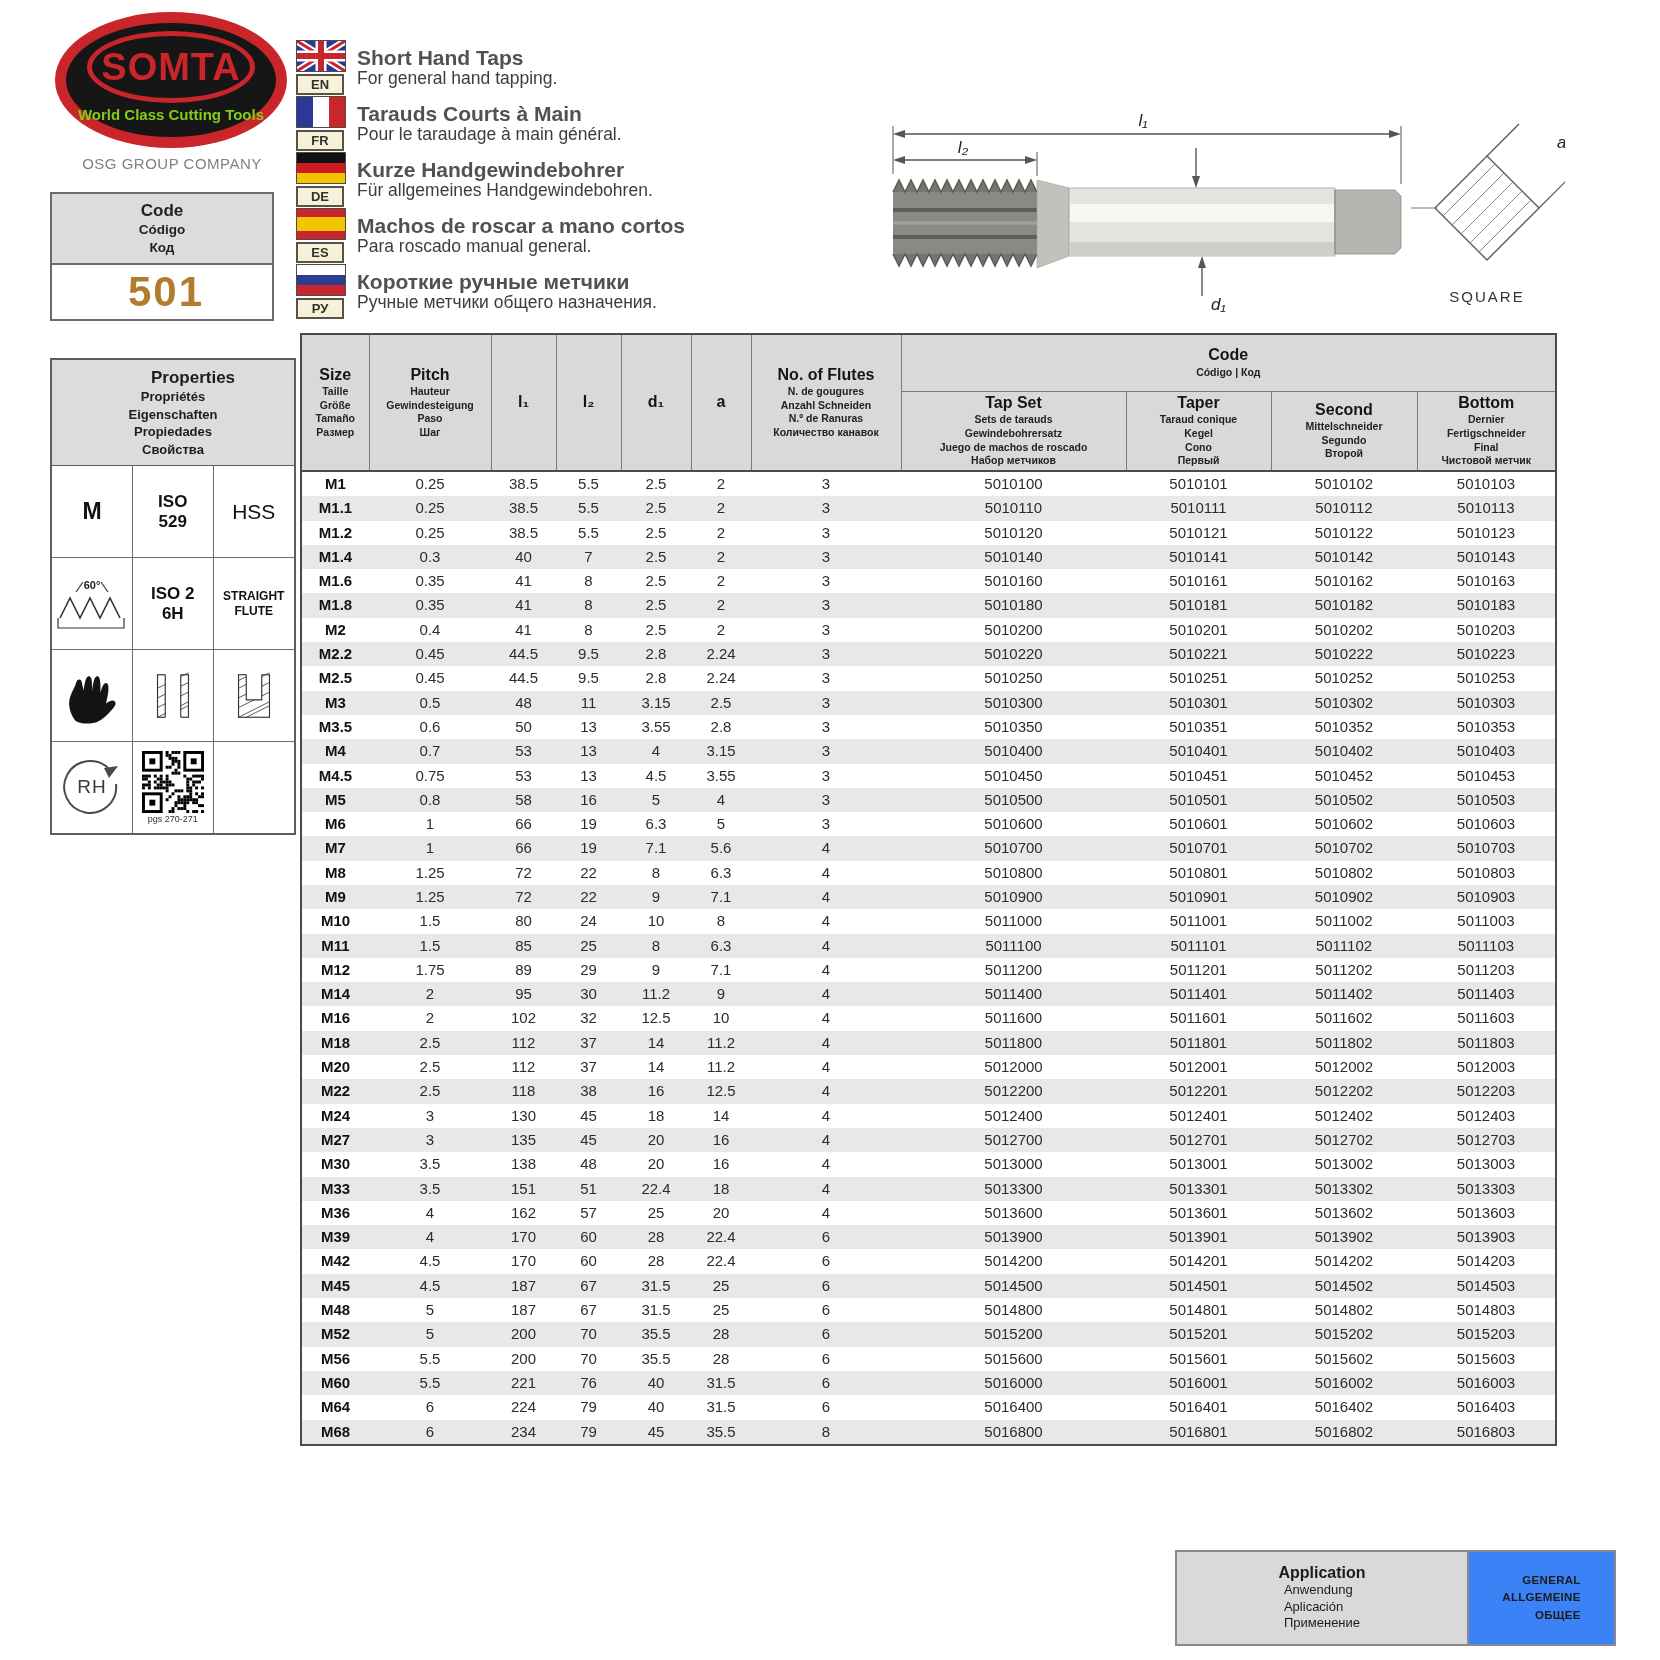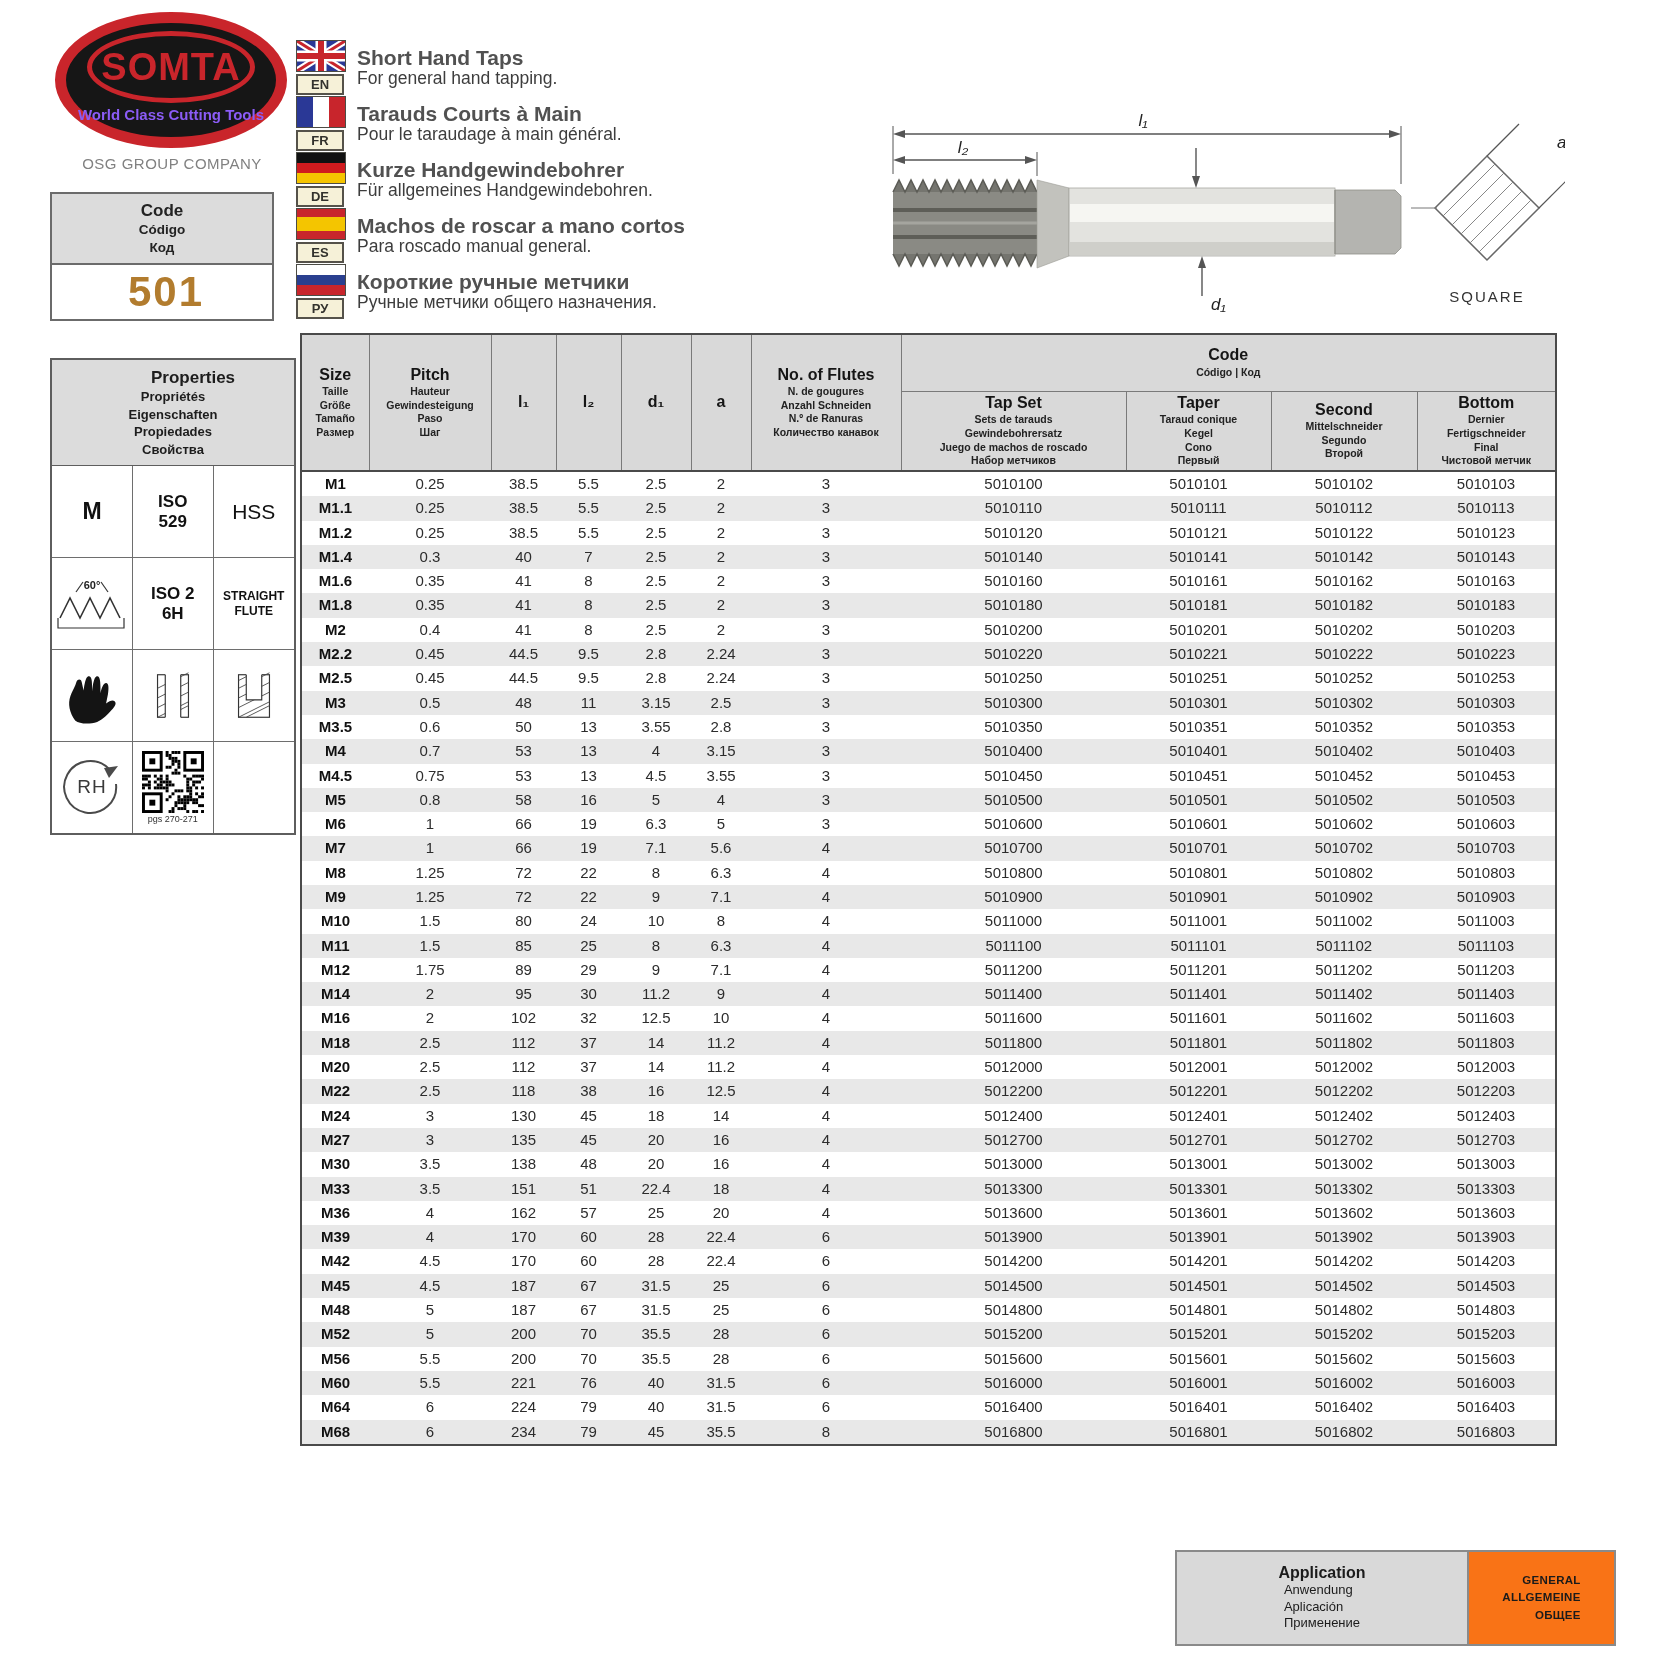--- a/index.html
+++ b/index.html
@@ -6,21 +6,21 @@
   #page{position:relative;width:1660px;height:1660px;background:#ffffff;
         font-family:"Liberation Sans",sans-serif;color:#222;overflow:hidden;}
   .pre{white-space:pre-line;}
 
   
   .logo{position:absolute;left:55px;top:12px;width:210px;height:114px;background:#161616;
         border:11px solid #c9252b;border-radius:50%;text-align:center;}
   .logo-ring{width:158px;height:62px;border:5px solid #c9252b;border-radius:50%;
         margin:8px auto 0;display:flex;align-items:center;justify-content:center;}
   .logo-text{color:#c9252b;font-size:38px;font-weight:bold;letter-spacing:1px;}
-  .logo-tag{color:#8b5cf6;font-size:15px;font-weight:bold;margin-top:3px;}
+  .logo-tag{color:#84cc16;font-size:15px;font-weight:bold;margin-top:3px;}
   .osg{position:absolute;left:58px;top:155px;width:228px;text-align:center;
        color:#818181;font-size:15px;letter-spacing:.5px;}
 
   
   .code-box{position:absolute;left:50px;top:192px;width:220px;border:2px solid #6b6b6b;background:#fff;}
   .code-box-head{background:#dcdcdc;border-bottom:2px solid #6b6b6b;padding:7px 0 6px;text-align:center;}
   .code-box-head .t1{font-size:17px;font-weight:bold;color:#222;}
   .code-box-head .t2{font-size:13.5px;font-weight:bold;color:#222;line-height:1.35;}
   .code-box-val{height:54px;display:flex;align-items:center;justify-content:center;
        font-size:42px;font-weight:bold;color:#b27c2e;letter-spacing:2px;margin-left:8px;}
@@ -67,21 +67,21 @@
   .h-label{font-size:16px;font-weight:bold;color:#151515;line-height:1.15;}
   .h-sub{font-size:10.5px;font-weight:bold;color:#222;line-height:1.3;margin-top:1px;}
   .code-top{height:52px;}
   .spec-t tbody td{height:24.3px;line-height:24.3px;font-size:15px;text-align:center;
       color:#2c2c2c;padding:0;overflow:hidden;}
   .spec-t tbody tr.alt{background:#e8e8e8;}
   .spec-t tbody td.size-col{font-weight:bold;color:#111;}
 
   
   .app-box{position:absolute;left:1175px;top:1550px;width:437px;height:92px;
-      border:2px solid #8a8a8a;display:flex;background:#f97316;}
+      border:2px solid #8a8a8a;display:flex;background:#3b82f6;}
   .app-left{flex:1;background:#d9d9d9;border-right:2px solid #8a8a8a;display:flex;
       flex-direction:column;align-items:center;justify-content:center;}
   .app-left .t1{font-size:16px;font-weight:bold;color:#1b1b1b;}
   .app-left .t2{font-size:13px;font-weight:normal;color:#1b1b1b;line-height:1.3;}
   .app-right{width:145px;display:flex;align-items:center;justify-content:center;text-align:right;
       font-size:11.5px;font-weight:bold;color:#1b1b1b;letter-spacing:.3px;line-height:1.5;}
 </style>
 </head>
 <body>
 

